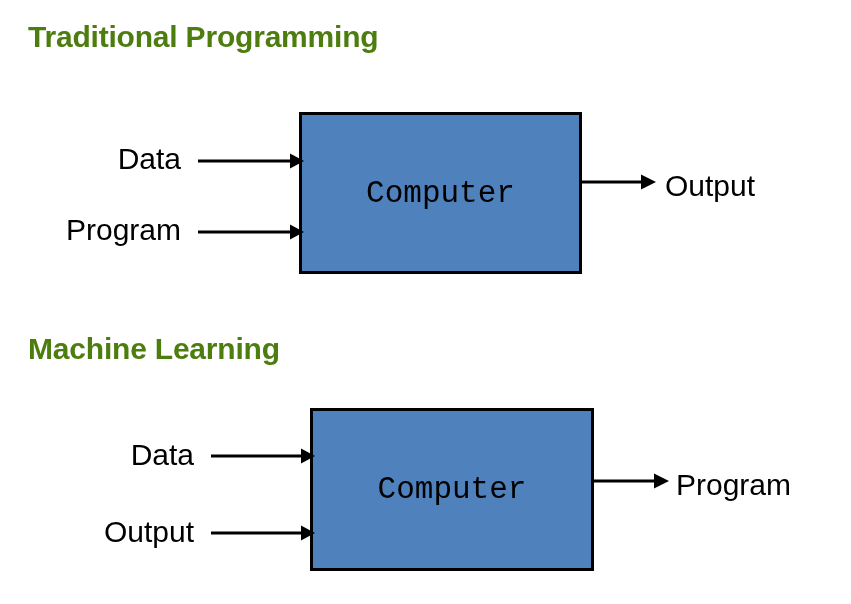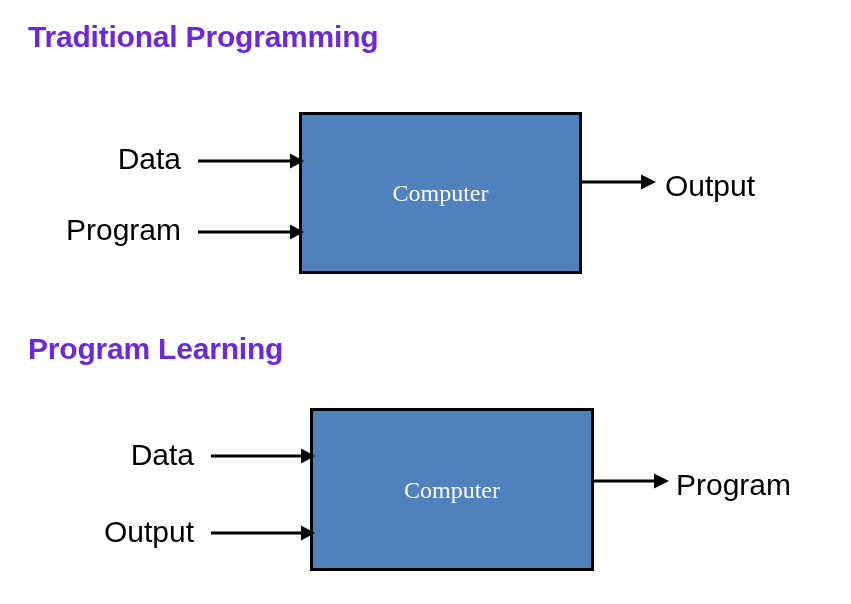--- a/index.html
+++ b/index.html
@@ -18,39 +18,39 @@
     height: 604px;
     background: #ffffff;
     overflow: hidden;
   }
   .section-title {
     position: absolute;
     font-family: "Liberation Sans", sans-serif;
     font-weight: bold;
     font-size: 30px;
     letter-spacing: -0.2px;
-    color: #6d28d9;
+    color: #4d7c0f;
     white-space: nowrap;
   }
   #title-traditional { left: 28px; top: 20px; }
   #title-ml { left: 28px; top: 332px; }
 
   .proc-box {
     position: absolute;
     background: #4f81bd;
     border: 3px solid #000000;
     box-sizing: border-box;
     display: flex;
     align-items: center;
     justify-content: center;
   }
   .proc-box-label {
-    font-family: Liberation Serif, serif;
-    font-size: 24px;
-    color: #ffffff;
+    font-family: Liberation Mono, monospace;
+    font-size: 31px;
+    color: #000000;
     white-space: nowrap;
     line-height: 1;
   }
   #box-traditional {
     left: 299px;
     top: 112px;
     width: 283px;
     height: 162px;
   }
   #box-ml {
@@ -116,21 +116,21 @@
   <svg class="arrow-svg" style="left:195px; top:219px;" width="115" height="26">
     <line x1="3" y1="13" x2="96" y2="13" stroke="#000000" stroke-width="3"></line>
     <polygon points="95,5.5 109,13 95,20.5" fill="#000000"></polygon>
   </svg>
 
   <svg class="arrow-svg" style="left:580px; top:169px;" width="82" height="26">
     <line x1="2" y1="13" x2="62" y2="13" stroke="#000000" stroke-width="3"></line>
     <polygon points="61,5.5 76,13 61,20.5" fill="#000000"></polygon>
   </svg>
 
-  <div class="section-title" id="title-ml">Program Learning</div>
+  <div class="section-title" id="title-ml">Machine Learning</div>
 
   <div class="proc-box" id="box-ml">
     <span class="proc-box-label">Computer</span>
   </div>
 
   <div class="io-label right-aligned" id="label-m-data">Data</div>
 
   <div class="io-label right-aligned" id="label-m-output">Output</div>
 
   <div class="io-label left-aligned" id="label-m-program">Program</div>

